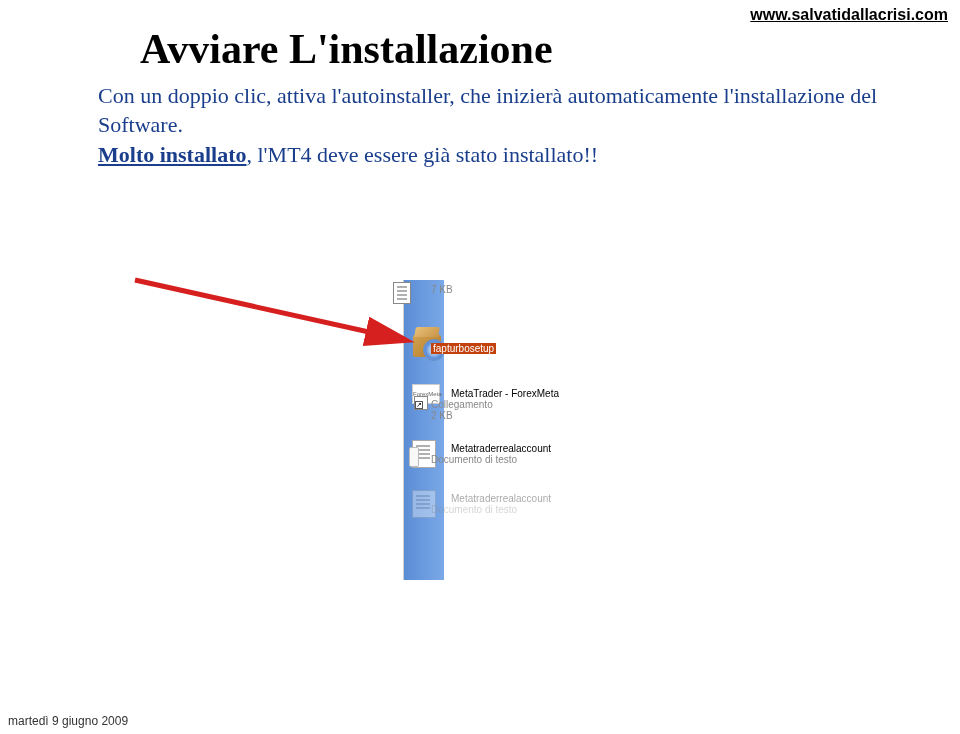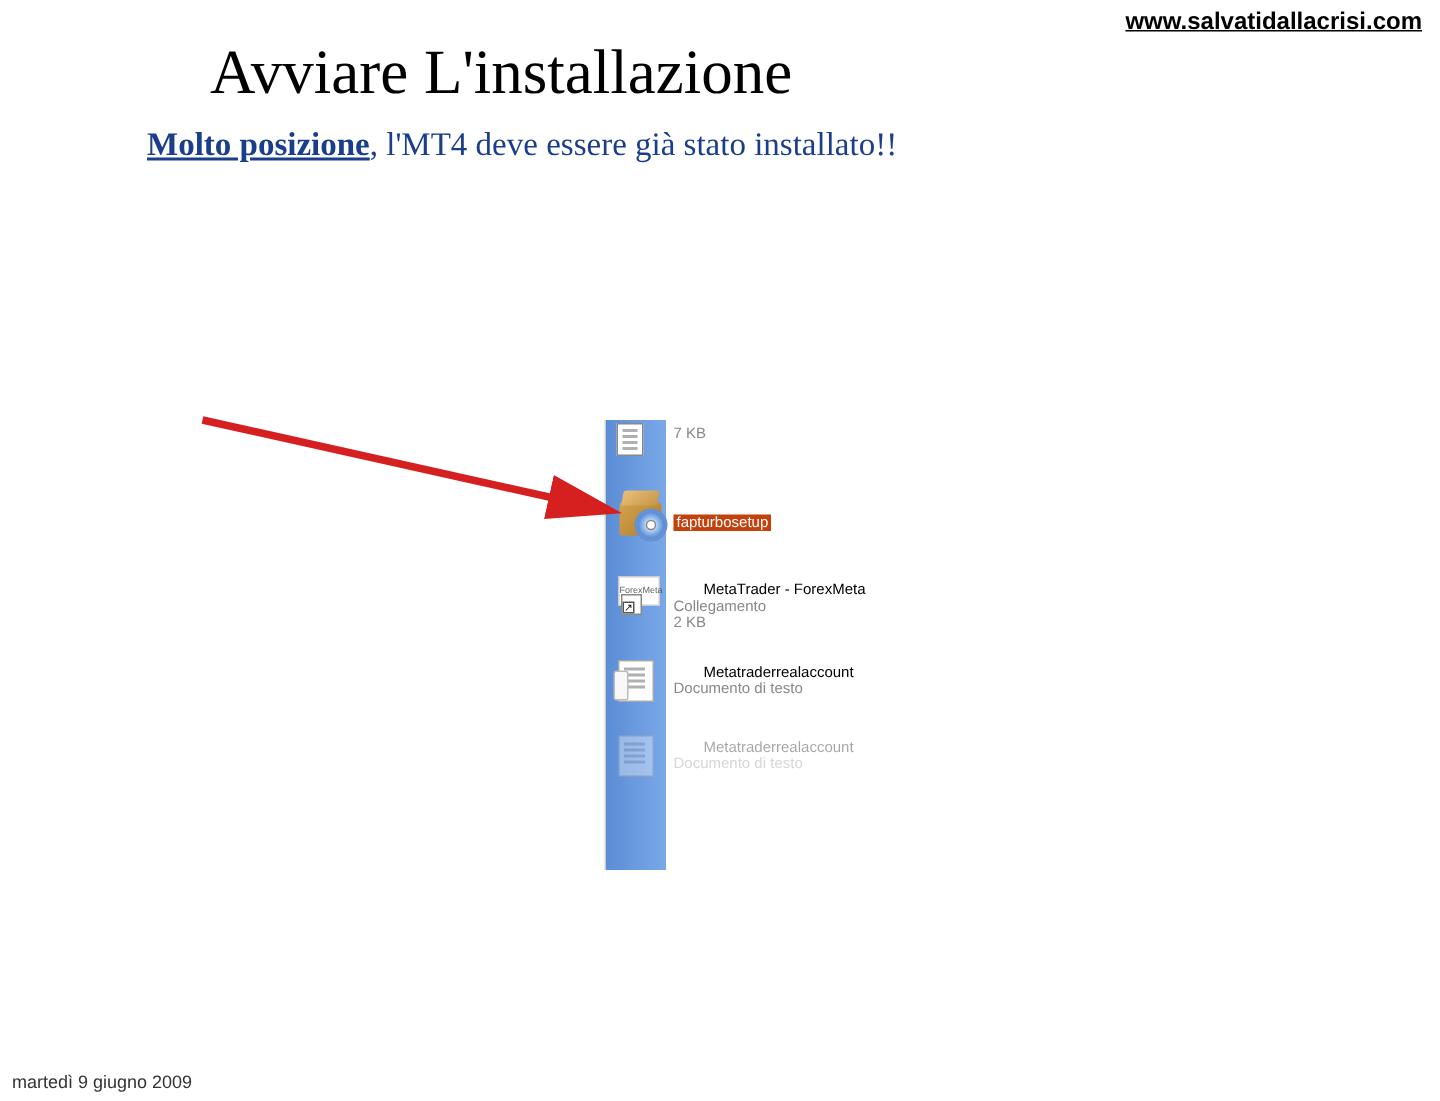--- a/index.html
+++ b/index.html
@@ -23,21 +23,21 @@
       font-weight: bold;
       text-decoration: underline;
       color: #000;
       font-family: Arial, sans-serif;
     }
     .title {
       position: absolute;
       top: 25px;
       left: 140px;
       font-size: 42px;
-      font-weight: normal;
+      font-weight: bold;
       color: #000;
       font-family: 'Times New Roman', serif;
     }
     .body-text {
       position: absolute;
       top: 82px;
       left: 98px;
       width: 780px;
       font-size: 22px;
       line-height: 1.3;
@@ -63,21 +63,21 @@
     .sidebar-strip {
       position: absolute;
       left: 0;
       top: 0;
       width: 40px;
       height: 100%;
       background: linear-gradient(to right, #5b8dd6, #7aa8e8);
     }
     .file-row {
       position: absolute;
-      left: 45px;
+      left: 27px;
       width: 130px;
       font-family: Tahoma, sans-serif;
       font-size: 10px;
       color: #000;
     }
     .file-row .row-title {
       display: block;
       padding-left: 20px;
     }
     .file-row .row-sub {
@@ -284,22 +284,23 @@
     }
   </style>
 </head>
 <body>
 
 <a class="header-link">www.salvatidallacrisi.com</a>
 
 <h1 class="title">Avviare L'installazione</h1>
 
 <div class="body-text">
+  <p>Con un doppio clic, attiva l'autoinstaller, che inizierà automaticamente l'installazione del Software.</p>
   <p>
-    <span class="important-label">Molto posizione</span><span>, l'MT4 deve essere già stato installato!!</span>
+    <span class="important-label">Molto installato</span><span>, l'MT4 deve essere già stato installato!!</span>
   </p>
 </div>
 
 <div class="screenshot-panel">
   <div class="sidebar-strip"></div>
 
   <div class="file-row row1">
     <div class="icon-doc"></div>
     <span class="row-sub">7 KB</span>
   </div>

